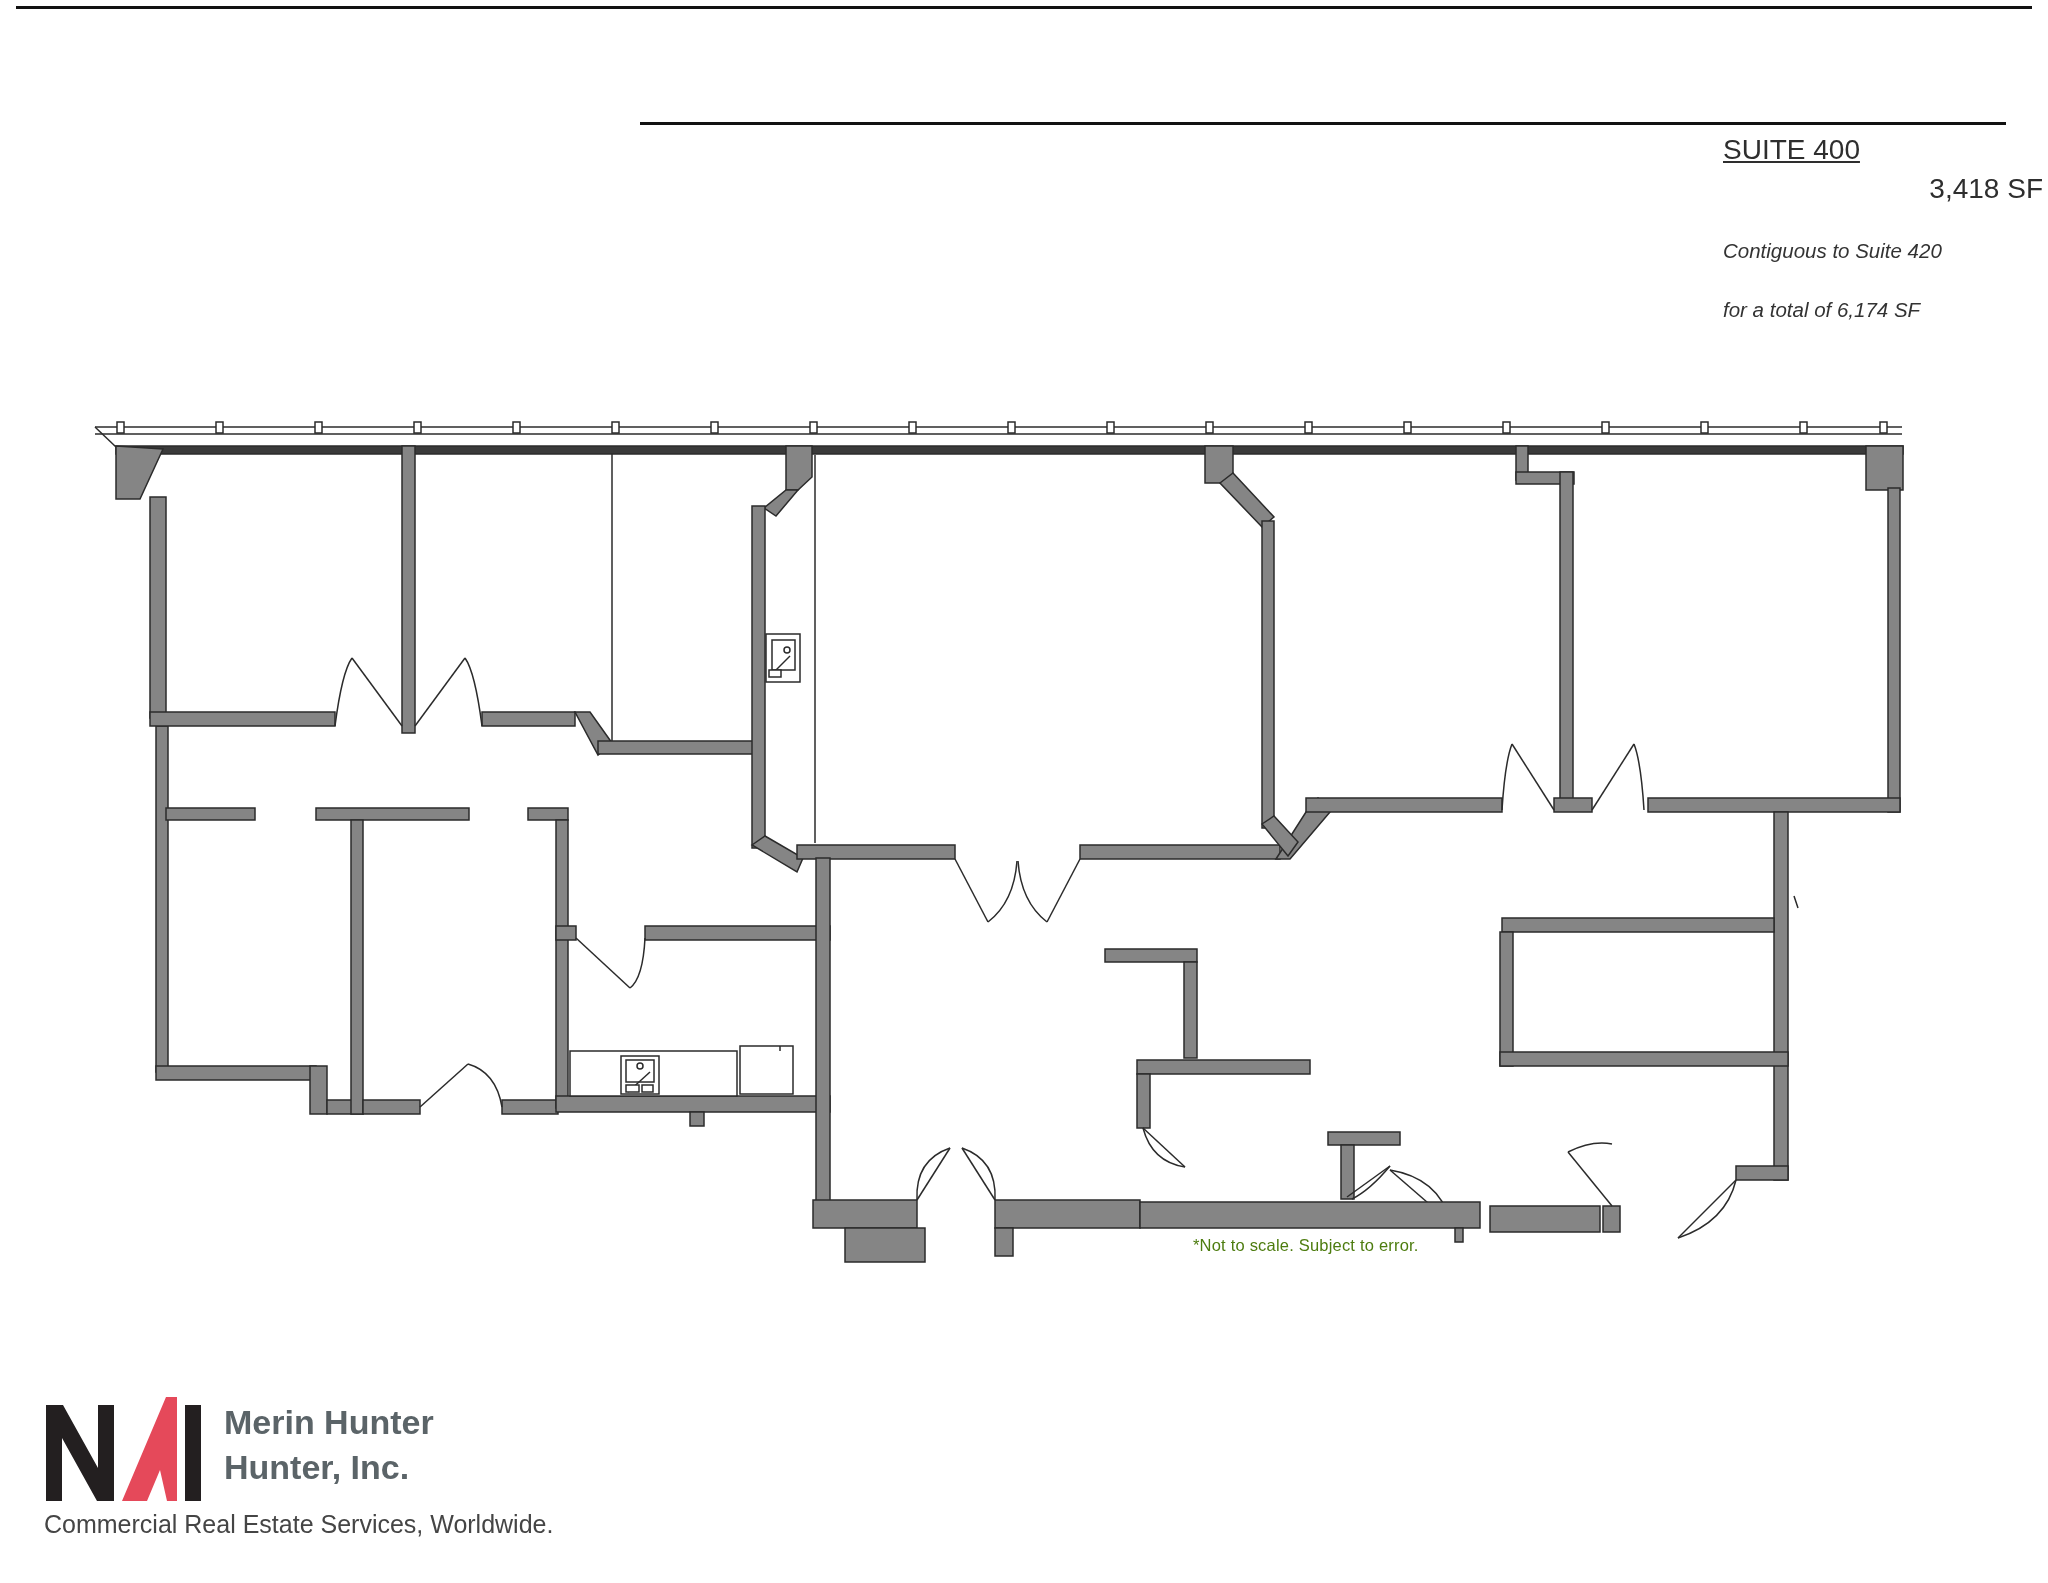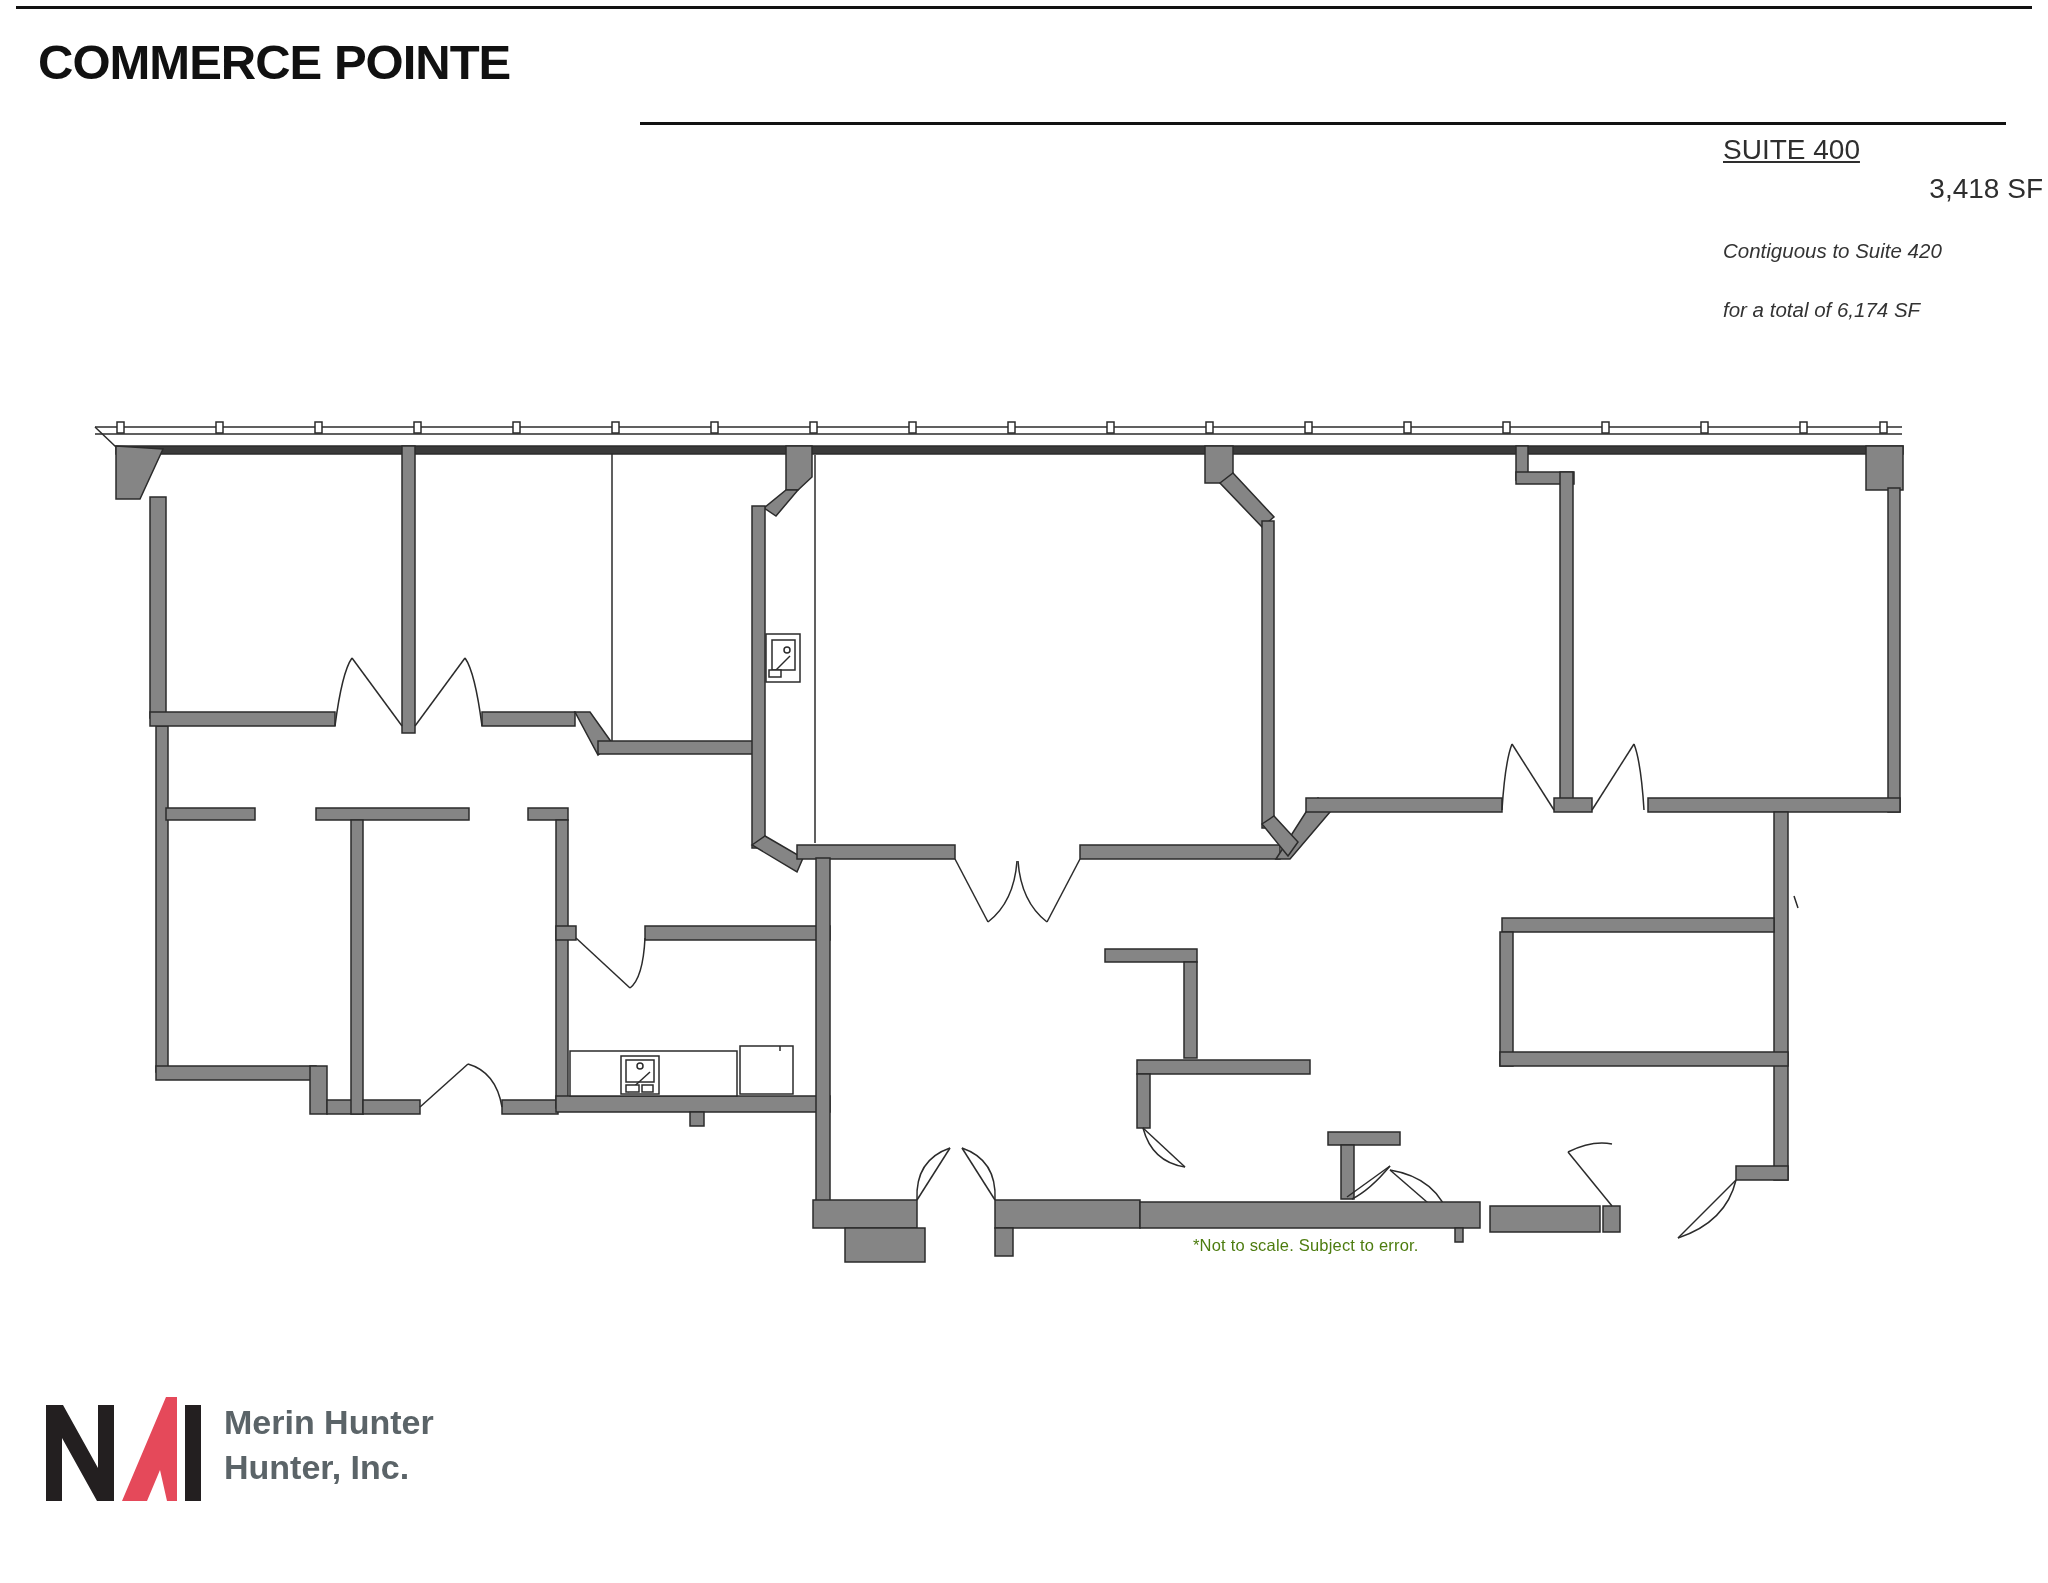--- a/index.html
+++ b/index.html
@@ -27,21 +27,20 @@
   .tagline { left:44px; top:1510px; font-size:25px; }
   .contact-block { left:1718px; top:1416px; font-size:23px; line-height:32px; color:#101010; }
   .contact-heading { font-weight:normal; }
 </style>
 </head>
 <body>
 
 <div class="page">
 
   <div class="abs rule top-rule"></div>
-  <div class="abs title">COMMERCE POINTE</div>
   <div class="abs rule header-rule"></div>
 
   <div class="abs suite-block">
     <div class="suite-name">SUITE 400</div>
     <div class="suite-area">3,418 SF</div>
     <div class="suite-italic">Contiguous to Suite 420</div>
     <div class="suite-italic">for a total of 6,174 SF</div>
   </div>
 
   <svg class="abs plan-svg" viewBox="0 0 2048 1583">
@@ -257,15 +256,16 @@
     <g>
       <path d="M0,105 V9 H17 L52,72 V9 H68 V105 H51 L16,42 V105 Z" fill="#231f20"></path>
       <path d="M76,105 L120,1 H131 V105 Z M101,105 L114,74 L121,105 Z" fill="#e5495a" fill-rule="evenodd"></path>
       <rect x="139" y="9" width="16" height="96" fill="#231f20"></rect>
     </g>
   </svg>
   <div class="abs company" style="color:#5b6468;">
     <div>Merin Hunter</div>
     <div>Hunter, Inc.</div>
   </div>
+  <div class="abs tagline" style="color:#454545;">Commercial Real Estate Services, Worldwide.</div>
 
 
 </div>
 
 </body></html>

